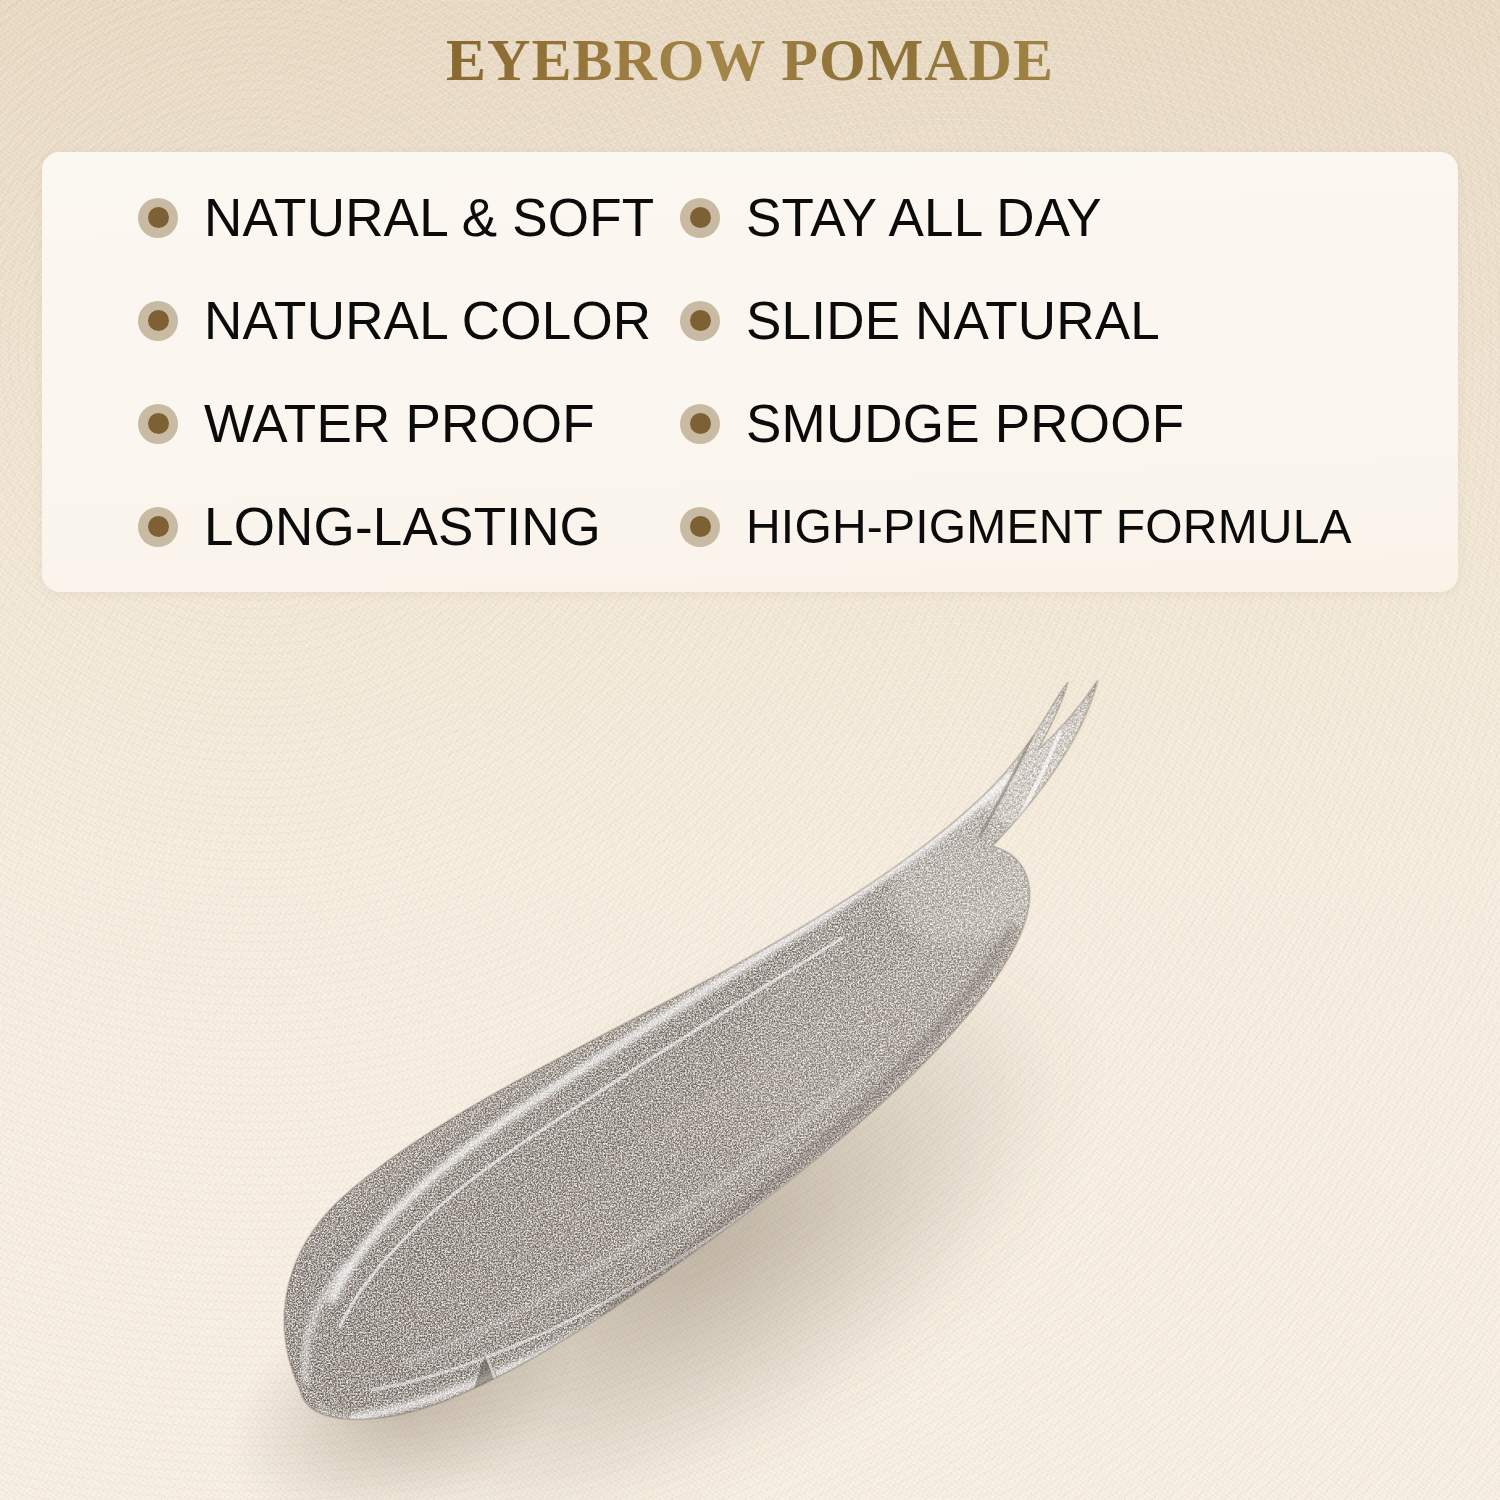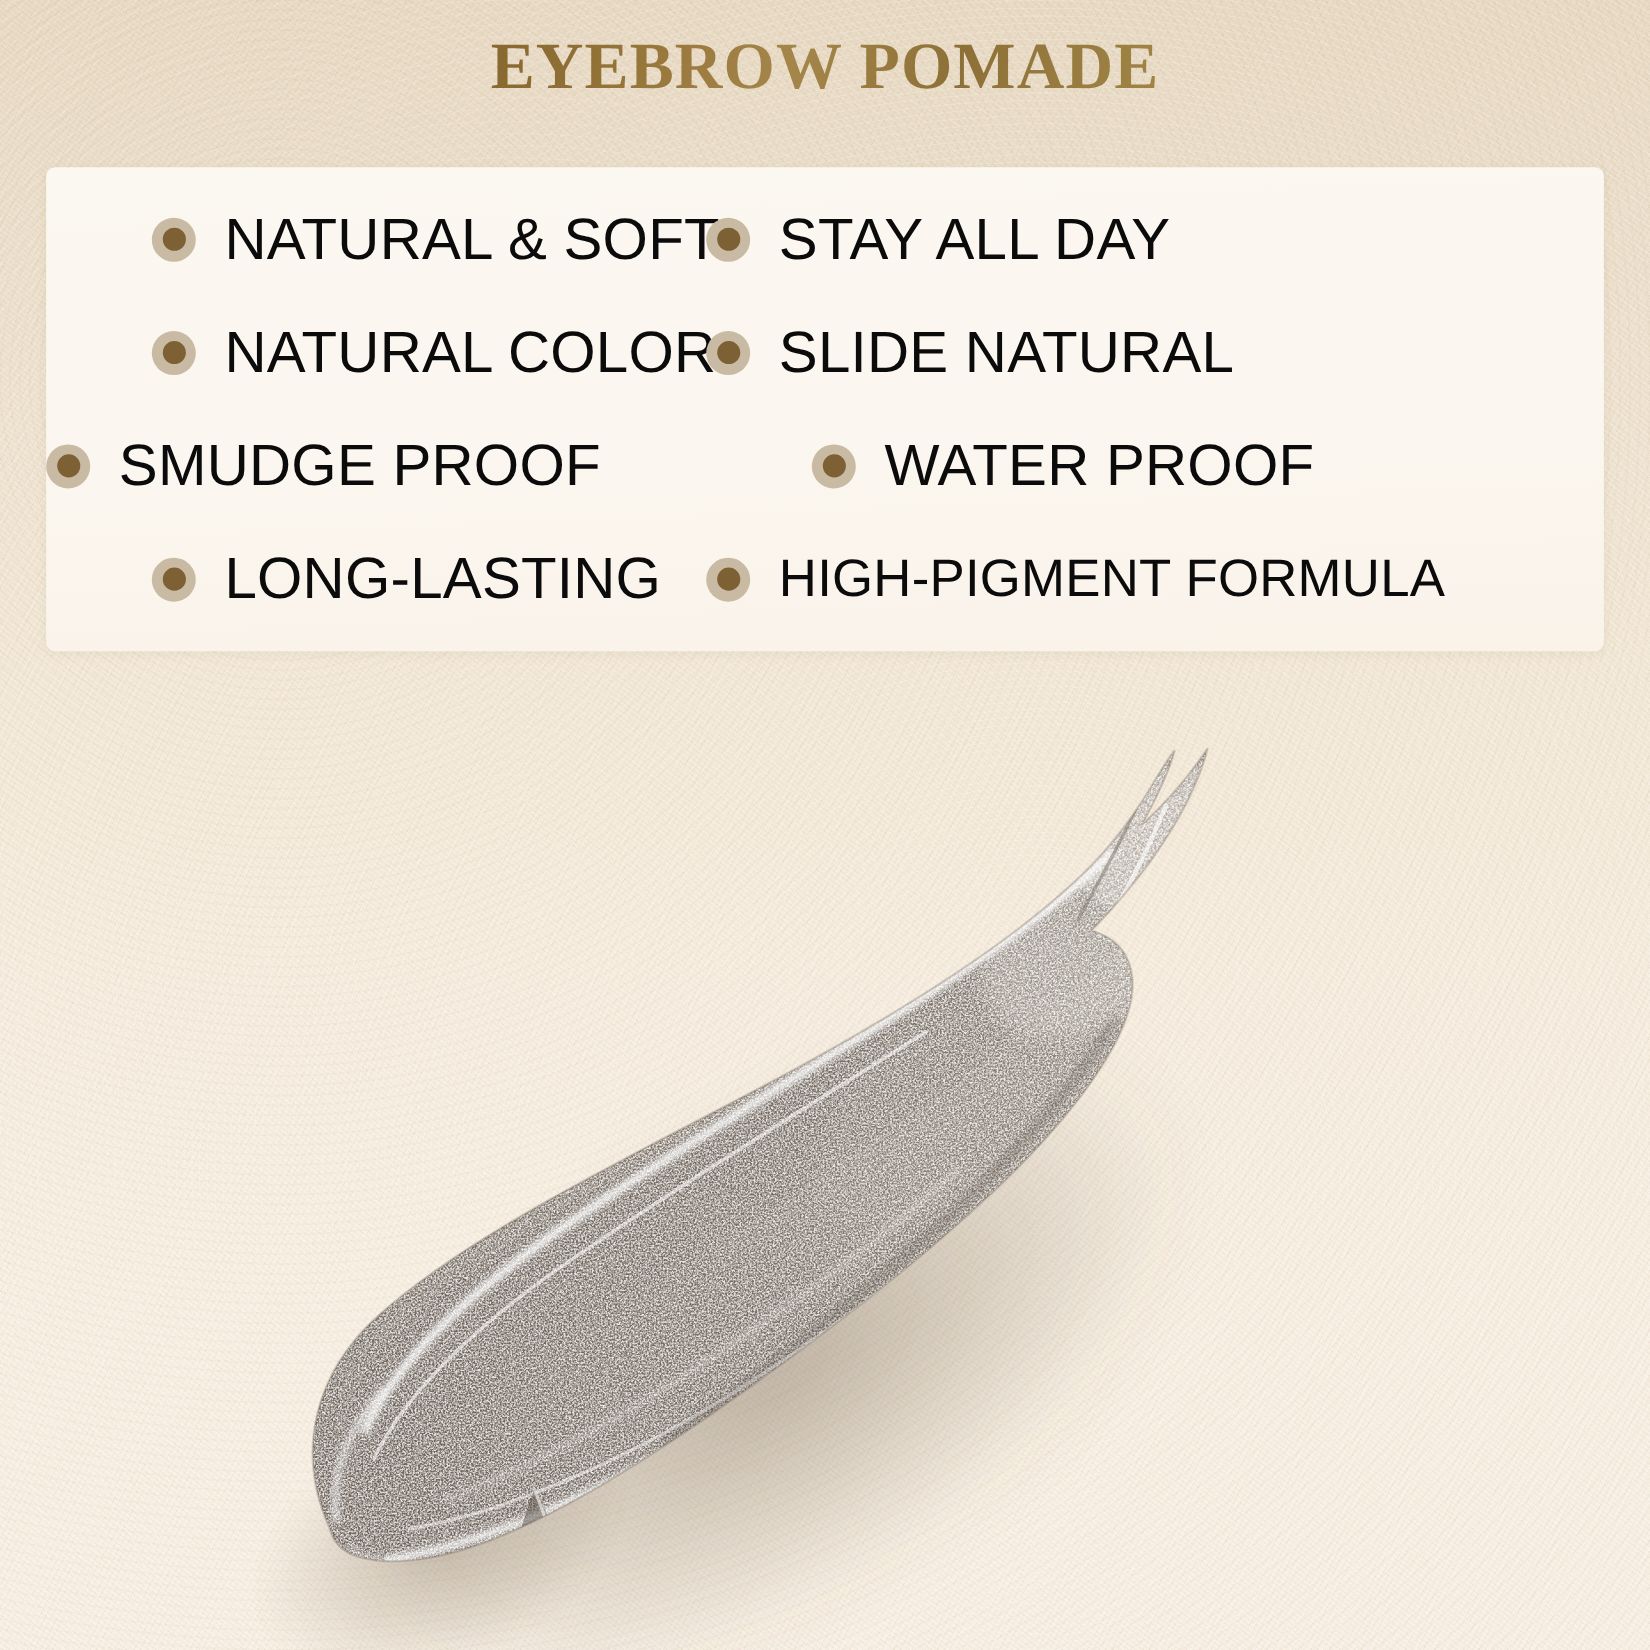--- a/index.html
+++ b/index.html
@@ -97,40 +97,40 @@
   }
 
   
   .card {
     position: absolute;
     left: 42px;
     top: 152px;
     width: 1416px;
     height: 440px;
     background: linear-gradient(178deg, #fbf7f1 0%, #fbf6ef 55%, #f9f3ea 100%);
-    border-radius: 8px;
+    border-radius: 18px;
     box-shadow: 0 2px 10px rgba(150,124,88,.10);
   }
   .features {
     position: absolute;
     inset: 0;
     display: grid;
     grid-template-columns: 600px 1fr;
     grid-template-rows: repeat(4, 1fr);
     align-items: center;
     padding: 14px 0 14px 0;
     box-sizing: border-box;
   }
   .feature {
     display: flex;
     align-items: center;
     gap: 26px;
   }
   .feature.col-left  { padding-left: 96px; }
-  .feature.col-right { }
+  .feature.col-right { padding-left: 38px; }
 
   .bullet {
     flex: 0 0 auto;
     width: 40px;
     height: 40px;
     border-radius: 50%;
     background: #c9bba3;
     display: flex;
     align-items: center;
     justify-content: center;
@@ -196,32 +196,32 @@
         <span class="feature-label">NATURAL COLOR</span>
       </div>
 
       <div class="feature col-right">
         <span class="bullet">
             <span class="dot"></span>
           </span>
         <span class="feature-label">SLIDE NATURAL</span>
       </div>
 
+      <div class="feature col-left">
+        <span class="bullet">
+            <span class="dot"></span>
+          </span>
+        <span class="feature-label">WATER PROOF</span>
+      </div>
+
       <div class="feature col-right">
         <span class="bullet">
             <span class="dot"></span>
           </span>
         <span class="feature-label">SMUDGE PROOF</span>
-      </div>
-
-      <div class="feature col-left">
-        <span class="bullet">
-            <span class="dot"></span>
-          </span>
-        <span class="feature-label">WATER PROOF</span>
       </div>
 
       <div class="feature col-left">
         <span class="bullet">
             <span class="dot"></span>
           </span>
         <span class="feature-label">LONG-LASTING</span>
       </div>
 
       <div class="feature col-right">

